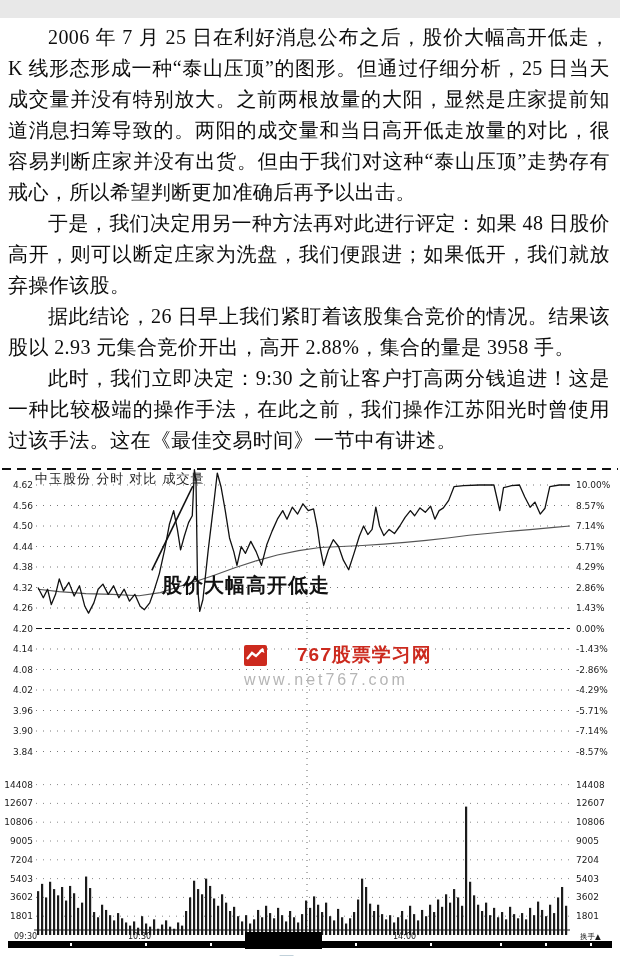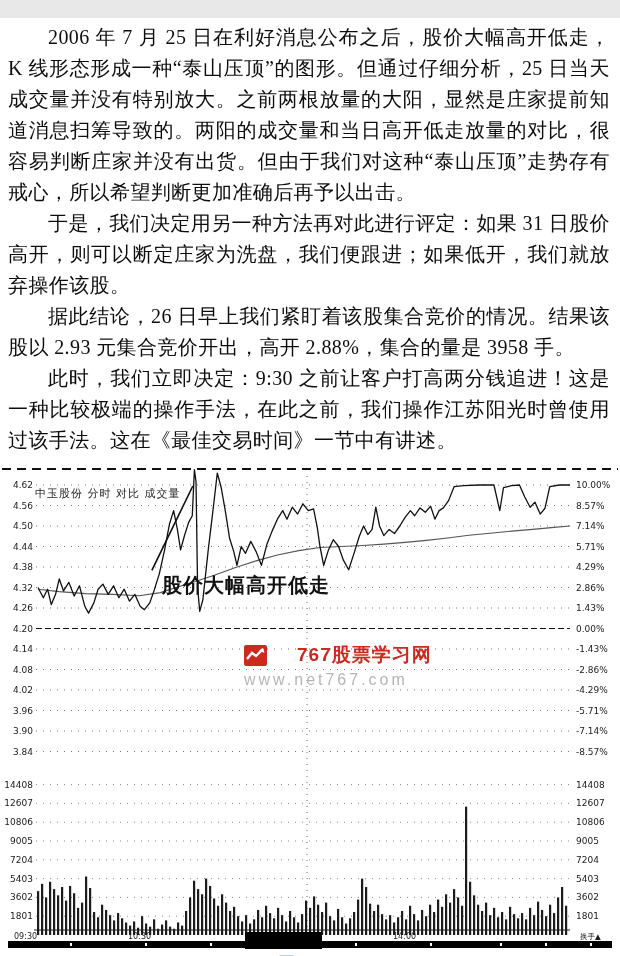--- a/index.html
+++ b/index.html
@@ -2,43 +2,43 @@
 <html><head>
 <meta charset="utf-8">
 <style>
   html,body{margin:0;padding:0;background:#e8e8e8;}
   .page{position:relative;width:620px;height:956px;background:#ffffff;margin:18px auto;overflow:hidden;
         font-family:"Liberation Serif","DejaVu Serif",serif;color:#0d0d0d;}
   .article{position:absolute;top:4px;left:8px;right:10px;}
   .article p{margin:0;text-indent:2em;text-align:justify;font-size:20px;line-height:31px;letter-spacing:0.4px;}
   .chart{position:absolute;top:448px;left:0;width:620px;height:486px;}
   .chart svg{position:absolute;top:0;left:0;}
-  .chart-header{position:absolute;top:20px;left:35px;font-family:"DejaVu Sans",sans-serif;
-        font-size:11px;color:#222;letter-spacing:1px;white-space:nowrap;}
+  .chart-header{position:absolute;top:4px;left:35px;font-family:"DejaVu Sans",sans-serif;
+        font-size:13px;color:#222;letter-spacing:1px;white-space:nowrap;}
   .annotation{position:absolute;top:106px;left:162px;font-size:20px;font-weight:bold;color:#111;
         letter-spacing:1px;white-space:nowrap;}
   .watermark{position:absolute;top:176px;left:244px;}
   .wm-row{display:flex;align-items:center;gap:27px;}
   .wm-logo{width:23px;height:21px;background:#cc2a1e;border-radius:2px;position:relative;margin-right:3px;}
   .wm-logo svg{position:absolute;top:0;left:0;}
   .wm-title{font-family:"Liberation Sans","DejaVu Sans",sans-serif;font-size:19px;font-weight:bold;color:#cc2a1e;
         letter-spacing:1px;white-space:nowrap;}
   .wm-url{font-family:"Liberation Sans","DejaVu Sans",sans-serif;font-size:16px;color:#b5b5b5;
         letter-spacing:3px;margin-top:3px;white-space:nowrap;}
   .caption{position:absolute;top:934px;left:0;width:620px;text-align:center;font-size:17px;color:#0c4a6e;}
   .axis-text{font-family:"DejaVu Sans",sans-serif;}
 </style>
 </head>
 <body>
 
 <div class="page">
 
   <div class="article">
     <p>2006 年 7 月 25 日在利好消息公布之后，股价大幅高开低走，K 线形态形成一种“泰山压顶”的图形。但通过仔细分析，25 日当天成交量并没有特别放大。之前两根放量的大阳，显然是庄家提前知道消息扫筹导致的。两阳的成交量和当日高开低走放量的对比，很容易判断庄家并没有出货。但由于我们对这种“泰山压顶”走势存有戒心，所以希望判断更加准确后再予以出击。</p>
-    <p>于是，我们决定用另一种方法再对此进行评定：如果 31 日股价高开，则可以断定庄家为洗盘，我们便跟进；如果低开，我们就放弃操作该股。</p>
+    <p>于是，我们决定用另一种方法再对此进行评定：如果 48 日股价高开，则可以断定庄家为洗盘，我们便跟进；如果低开，我们就放弃操作该股。</p>
     <p>据此结论，26 日早上我们紧盯着该股集合竞价的情况。结果该股以 2.93 元集合竞价开出，高开 2.88%，集合的量是 3958 手。</p>
     <p>此时，我们立即决定：9:30 之前让客户打高两分钱追进！这是一种比较极端的操作手法，在此之前，我们操作江苏阳光时曾使用过该手法。这在《最佳交易时间》一节中有讲述。</p>
   </div>
 
   <div class="chart">
     <svg id="chart-svg" width="620" height="486">
         <line x1="2" y1="3" x2="618" y2="3" stroke="#111" stroke-width="2" stroke-dasharray="9,6"></line>
         <line x1="36" y1="19" x2="570" y2="19" stroke="#777" stroke-width="1" stroke-dasharray="1,6"></line>
         <text x="33" y="22" text-anchor="end" font-size="9" fill="#1a1a1a" class="axis-text">4.62</text>
         <text x="576" y="22" text-anchor="start" font-size="9" fill="#1a1a1a" class="axis-text">10.00%</text>

